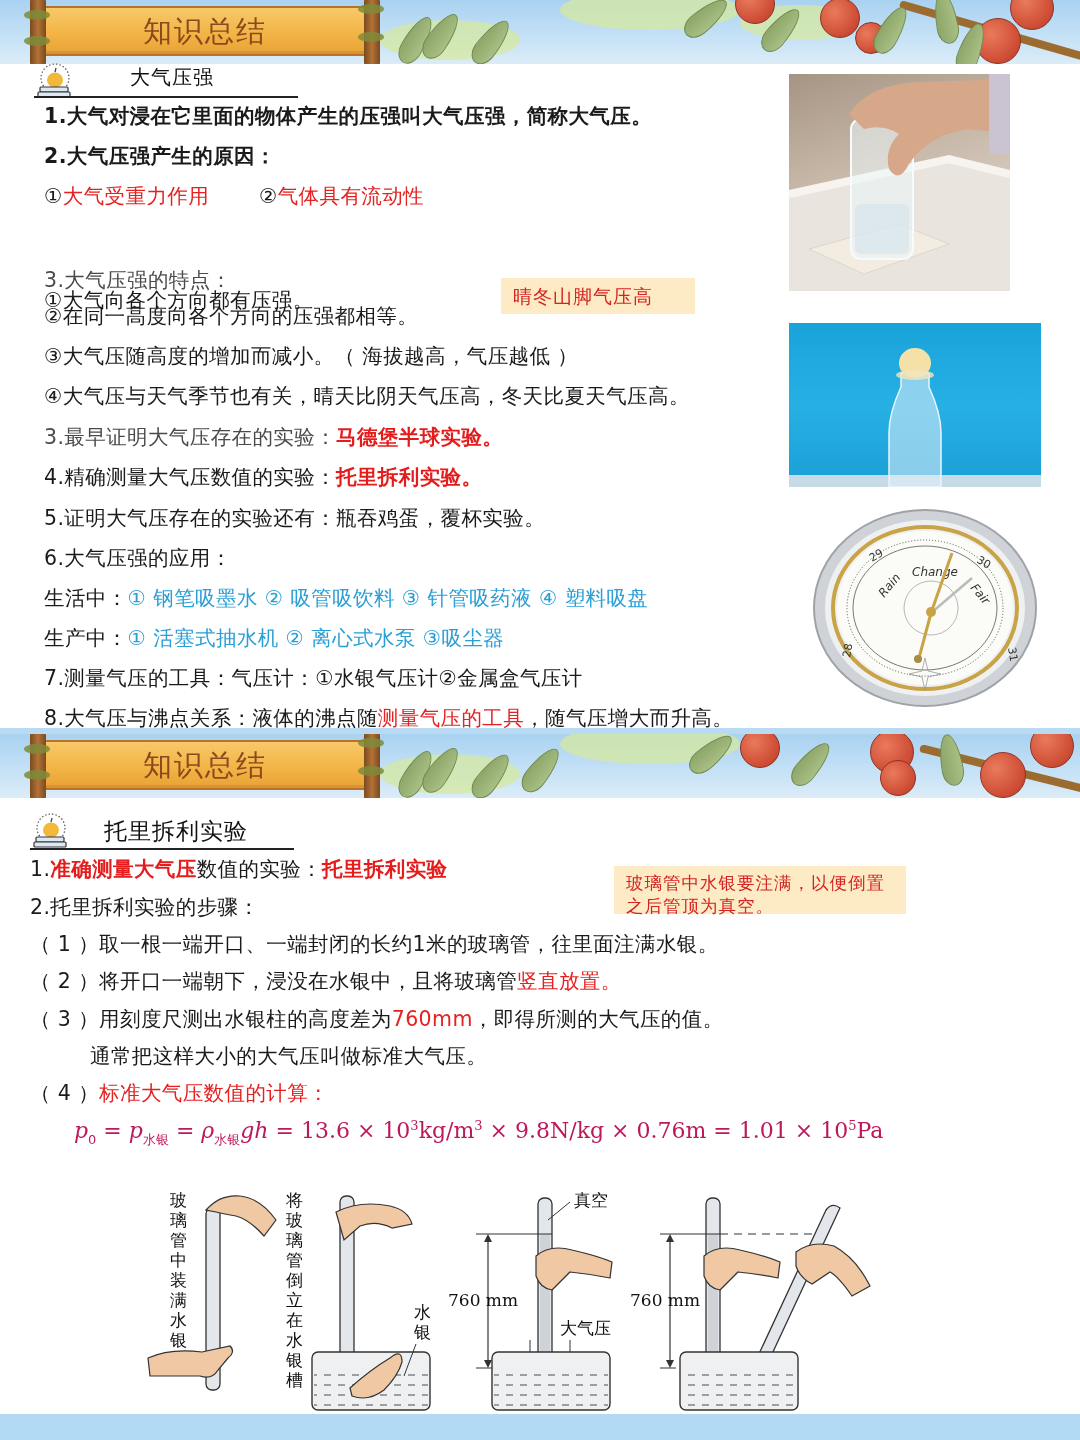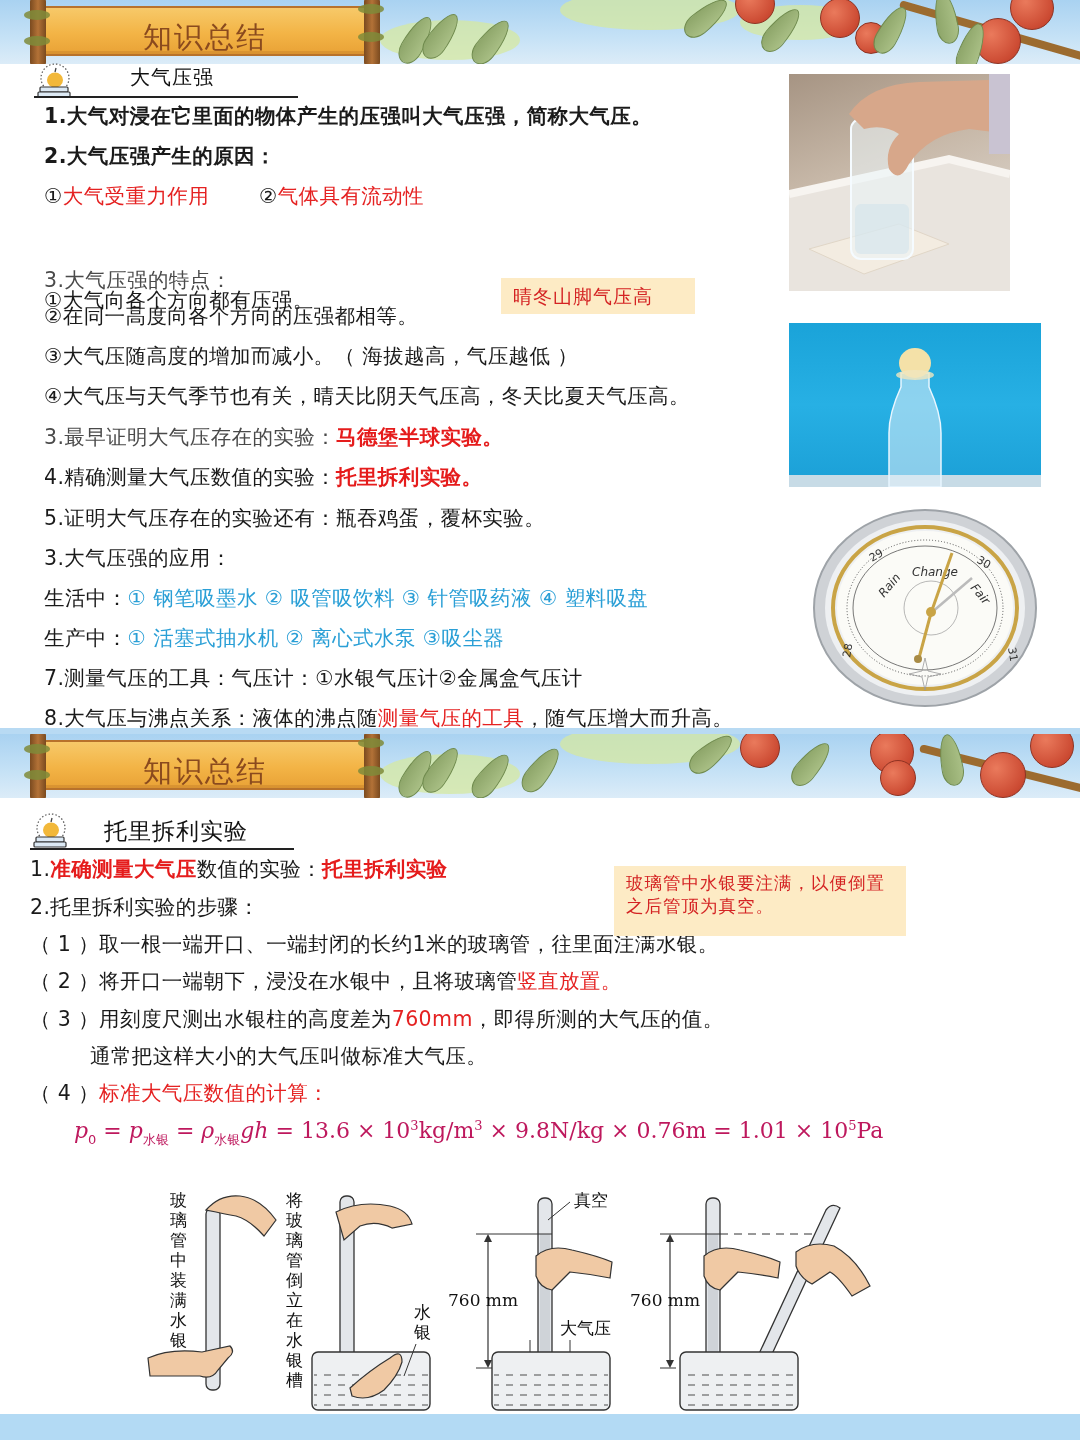--- a/index.html
+++ b/index.html
@@ -25,21 +25,21 @@
   }
   .banner .pole {
     position: absolute; top: -4px; width: 16px; height: 72px; border-radius: 6px;
     background: linear-gradient(90deg, #7a4a1f, #b37237 50%, #7a4a1f);
   }
   .banner .pole .vine {
     position: absolute; left: -6px; width: 26px; height: 10px; border-radius: 50%;
     background: #7f8b3a; opacity: 0.85;
   }
   .banner .title {
-    position: absolute; left: 40px; top: 12px; width: 330px; height: 61px;
+    position: absolute; left: 40px; top: 6px; width: 330px; height: 61px;
     line-height: 50px; text-align: center; font-size: 29px; color: #8a4a1e; letter-spacing: 2px;
   }
   .banner .leaf {
     position: absolute; width: 22px; height: 52px; border-radius: 50% 50% 50% 50% / 70% 70% 30% 30%;
     background: linear-gradient(90deg, #8ea66a, #a9bf85);
     border: 1px solid #6f8a4d;
   }
   .banner .apple {
     position: absolute; width: 40px; height: 40px; border-radius: 50%;
     background: radial-gradient(circle at 35% 35%, #ea7a5c, #cc4b33 70%, #b13a27);
@@ -155,21 +155,21 @@
 <div class="line" style="left:44px;top:302px;">②在同一高度向各个方向的压强都相等。</div>
 <div class="line" style="left:44px;top:342px;">③大气压随高度的增加而减小。（ 海拔越高，气压越低 ）</div>
 <div class="line" style="left:44px;top:382px;">④大气压与天气季节也有关，晴天比阴天气压高，冬天比夏天气压高。</div>
 <div class="line" style="left:44px;top:423px;">
   <span class="grey">3.最早证明大气压存在的实验：</span><span class="red-b">马德堡半球实验。</span>
 </div>
 <div class="line" style="left:44px;top:463px;">
   <span>4.精确测量大气压数值的实验：</span><span class="red-b">托里拆利实验。</span>
 </div>
 <div class="line" style="left:44px;top:504px;">5.证明大气压存在的实验还有：瓶吞鸡蛋，覆杯实验。</div>
-<div class="line" style="left:44px;top:544px;">3.大气压强的应用：</div>
+<div class="line" style="left:44px;top:544px;">6.大气压强的应用：</div>
 <div class="line" style="left:44px;top:584px;">
   <span>生活中：</span><span class="blue">① 钢笔吸墨水  ② 吸管吸饮料  ③ 针管吸药液  ④ 塑料吸盘</span>
 </div>
 <div class="line" style="left:44px;top:624px;">
   <span>生产中：</span><span class="blue">① 活塞式抽水机  ② 离心式水泵   ③吸尘器</span>
 </div>
 <div class="line" style="left:44px;top:664px;">7.测量气压的工具：气压计：①水银气压计②金属盒气压计</div>
 <div class="line" style="left:44px;top:704px;">
   <span>8.大气压与沸点关系：液体的沸点随</span><span class="red">测量气压的工具</span><span>，随气压增大而升高。</span>
 </div>
@@ -271,21 +271,21 @@
   <span>（ 2 ）将开口一端朝下，浸没在水银中，且将玻璃管</span><span class="red">竖直放置。</span>
 </div>
 <div class="line" style="left:30px;top:1005px;">
   <span>（ 3 ）用刻度尺测出水银柱的高度差为</span><span class="red">760mm</span><span>，即得所测的大气压的值。</span>
 </div>
 <div class="line" style="left:90px;top:1042px;">通常把这样大小的大气压叫做标准大气压。</div>
 <div class="line" style="left:30px;top:1079px;">
   <span>（ 4 ）</span><span class="red">标准大气压数值的计算：</span>
 </div>
 
-<div class="note" style="left:614px;top:866px;width:292px;height:70px;font-size:17.5px;line-height:23px;">玻璃管中水银要注满，以便倒置之后管顶为真空。</div>
+<div class="note" style="left:614px;top:866px;width:292px;height:48px;font-size:17.5px;line-height:23px;">玻璃管中水银要注满，以便倒置之后管顶为真空。</div>
 
 <div class="formula">
   <i>p</i><sub>0</sub><span> = </span><i>p</i><sub>水银</sub><span> = </span><i>ρ</i><sub>水银</sub><i>gh</i><span> = 13.6 × 10</span><sup>3</sup><span>kg/m</span><sup>3</sup><span> × 9.8N/kg × 0.76m = 1.01 × 10</span><sup>5</sup><span>Pa</span>
 </div>
 
 <svg class="abs" style="left:140px;top:1180px;" width="740" height="234" viewBox="0 0 740 234">
   <defs>
     <pattern id="hgdash" width="14" height="10" patternUnits="userSpaceOnUse">
       <line x1="2" y1="5" x2="9" y2="5" stroke="#666" stroke-width="1.2"></line>
     </pattern>

